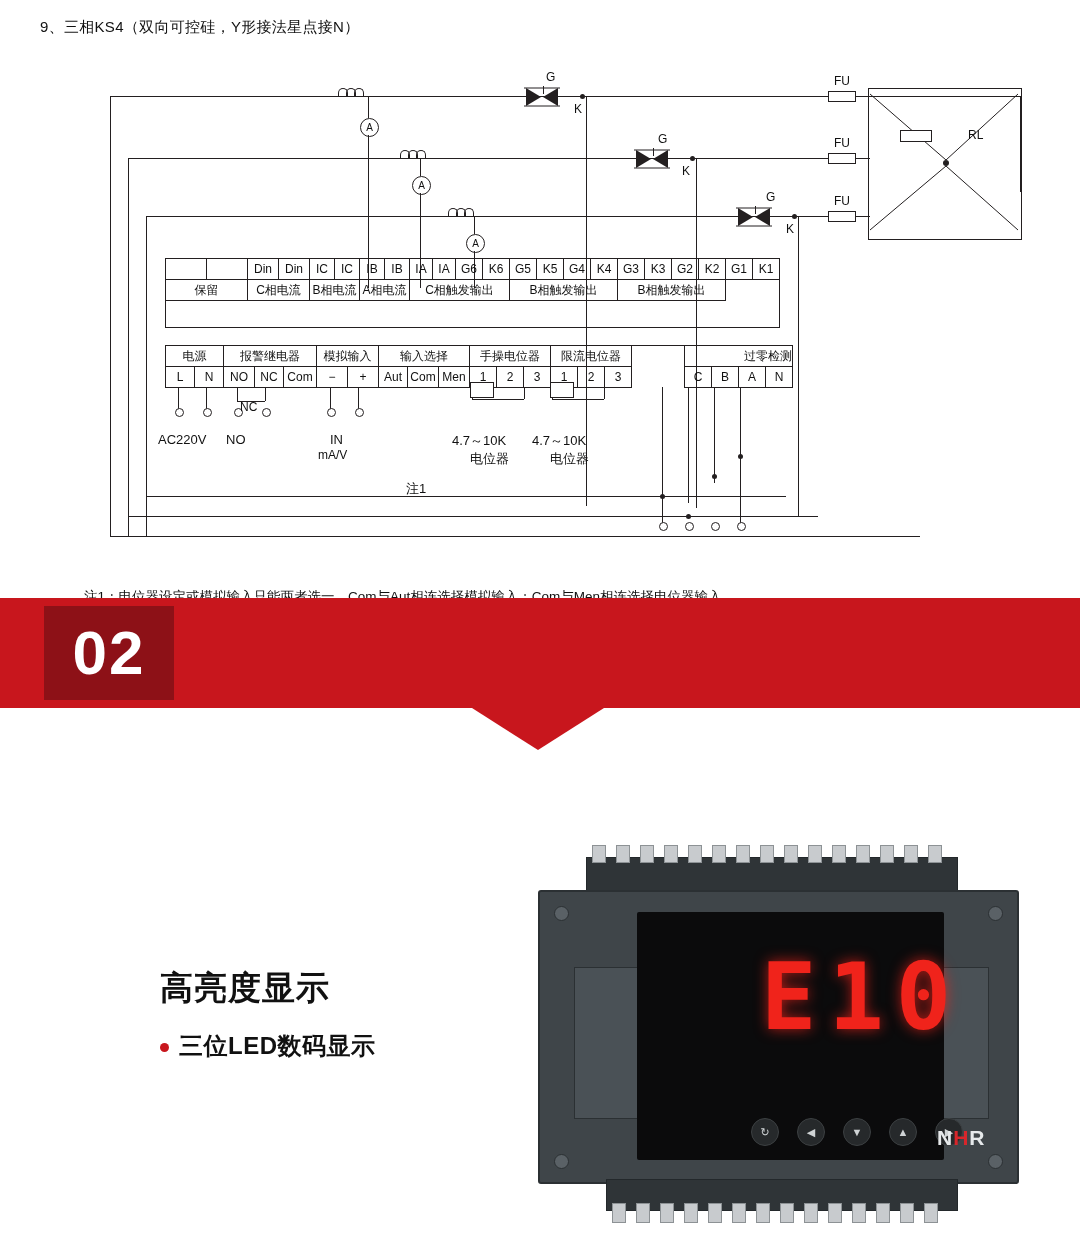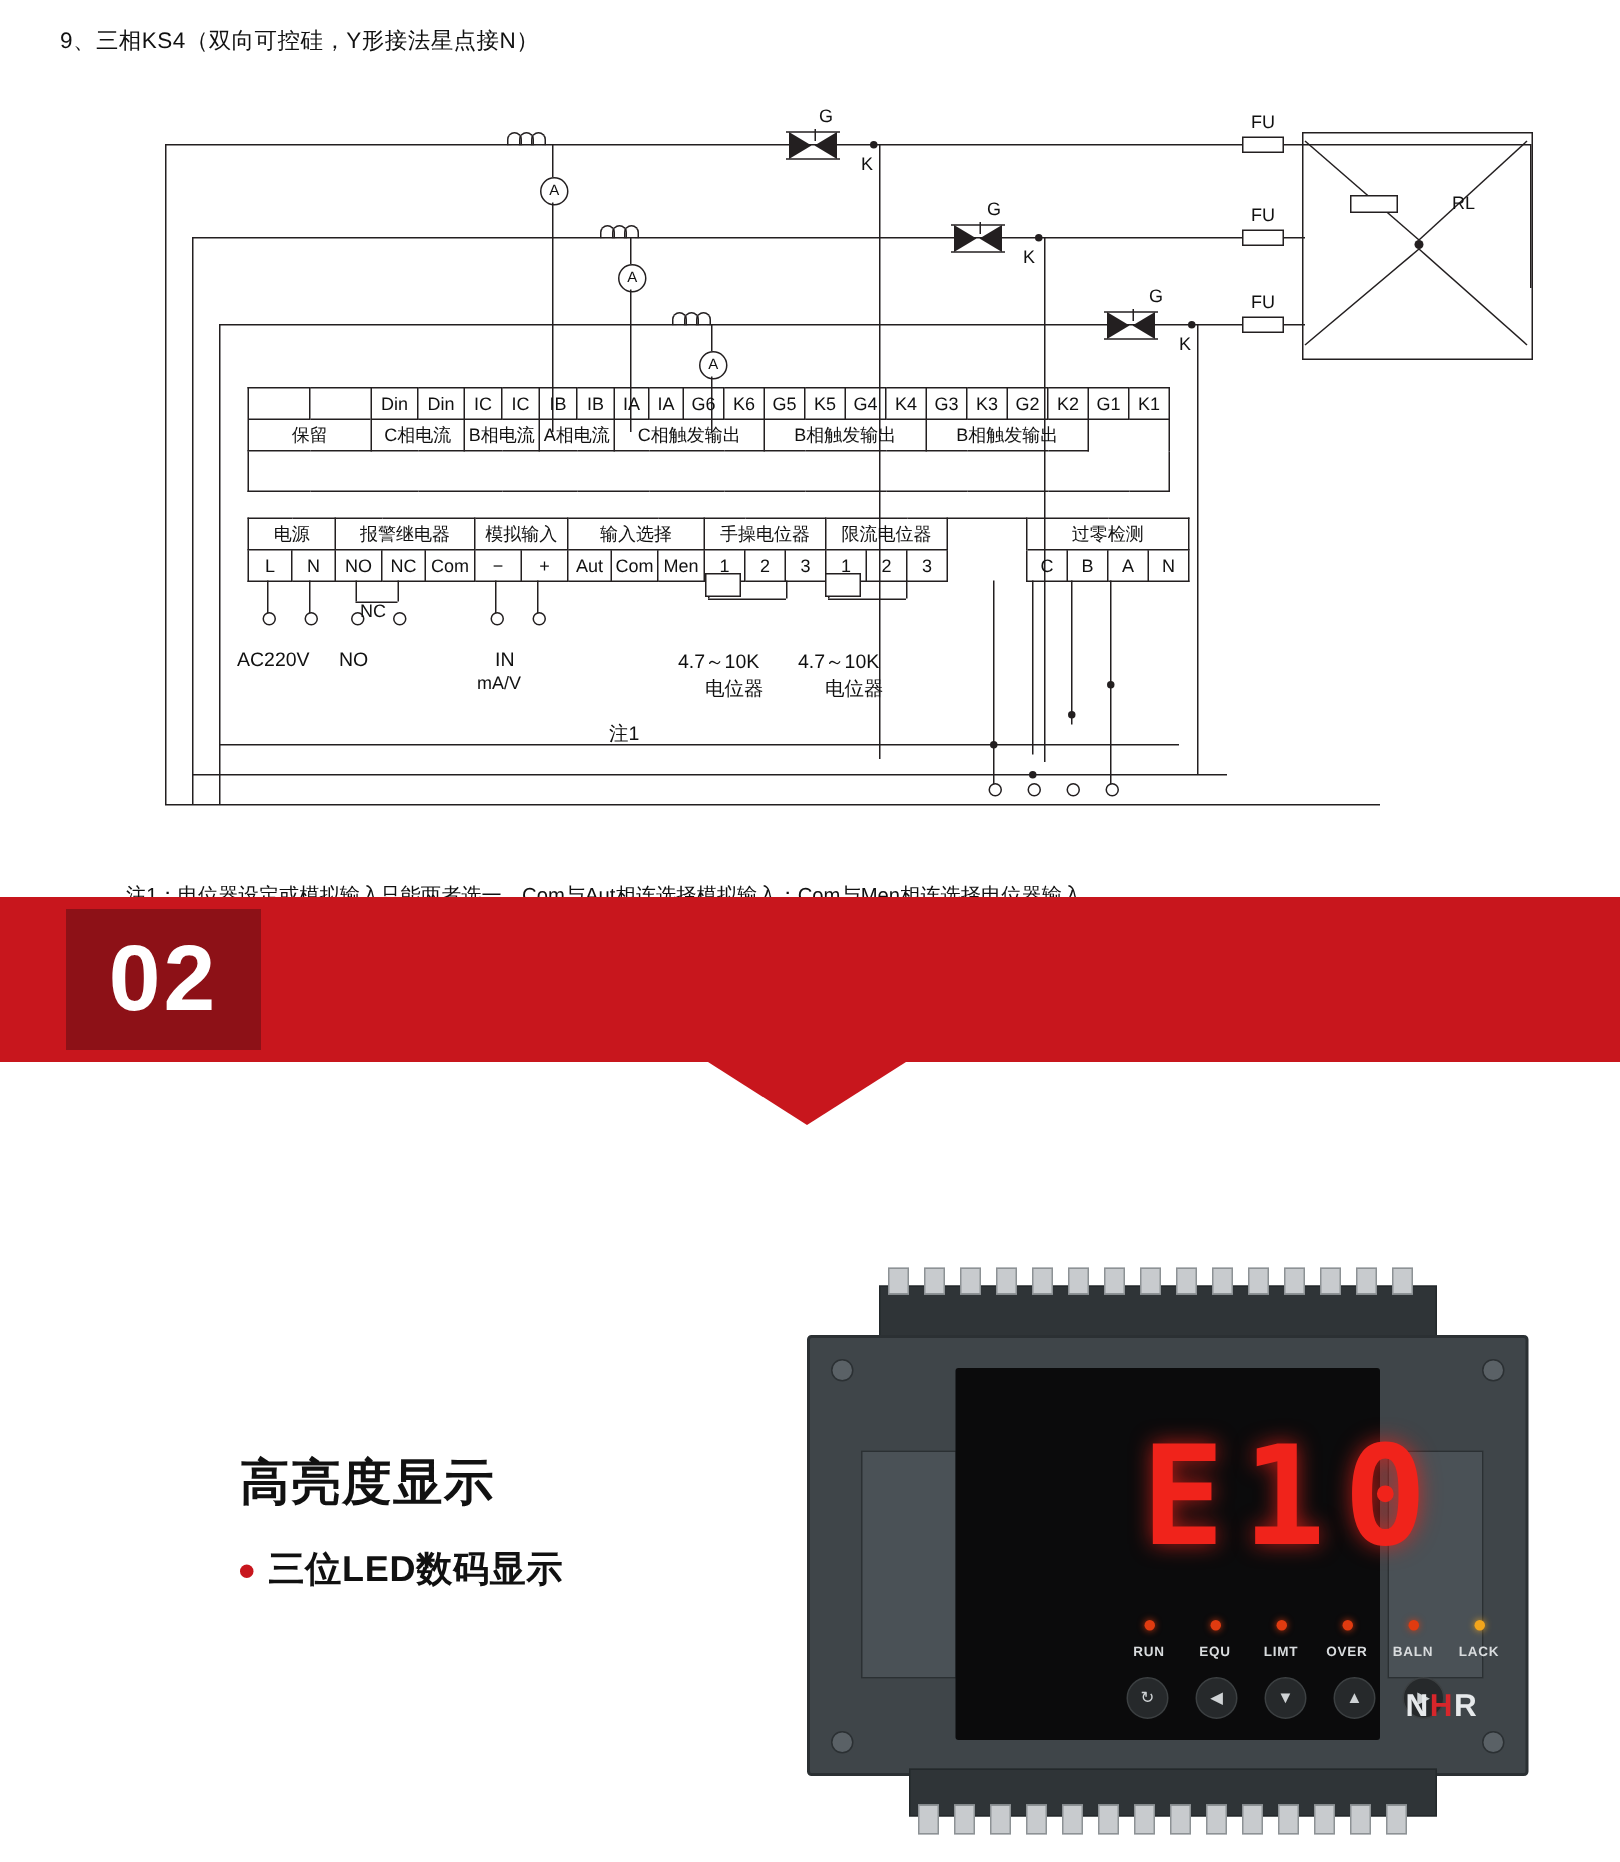--- a/index.html
+++ b/index.html
@@ -48,21 +48,21 @@
   .banner .btxt{position:absolute;left:215px;top:14px;font-size:46px;font-weight:bold;color:#fff;letter-spacing:6px;line-height:82px;}
   .notch{position:absolute;left:472px;top:708px;width:0;height:0;border-left:66px solid transparent;border-right:66px solid transparent;border-top:42px solid #c8161d;}
 
   
   .feature-title{position:absolute;left:160px;top:966px;font-size:33px;font-weight:bold;color:#111;letter-spacing:1px;}
   .feature-bullet{position:absolute;left:160px;top:1030px;font-size:24px;font-weight:bold;color:#111;letter-spacing:.5px;}
   .feature-bullet .dot{display:inline-block;width:9px;height:9px;background:#c8161d;border-radius:50%;margin-right:10px;vertical-align:middle;}
 
   .device{position:absolute;left:508px;top:845px;width:545px;height:380px;}
   .devbody{position:absolute;left:30px;top:45px;width:477px;height:290px;background:#3f4549;border:2px solid #2b3033;border-radius:3px;}
-  .devface{position:absolute;left:97px;top:20px;width:283px;height:248px;background:#0b0b0c;border-radius:2px;}
+  .devface{position:absolute;left:97px;top:20px;width:283px;height:248px;background:#0b0b0c;border-radius:2px;padding-left:24px;}
   .screwhole{position:absolute;width:13px;height:13px;background:#5a6166;border-radius:50%;border:1px solid #2b3033;}
   .sidebarL{position:absolute;left:34px;top:75px;width:62px;height:150px;background:#4a5156;border:1px solid #2b3033;}
   .sidebarR{position:absolute;left:385px;top:75px;width:62px;height:150px;background:#4a5156;border:1px solid #2b3033;}
 
   .termstrip{position:absolute;background:#2f3437;border:1px solid #23282b;}
   .pin{position:absolute;width:12px;background:#c8cbce;border:1px solid #8d9295;}
 
   .led-digits{position:absolute;left:124px;top:40px;width:230px;height:92px;color:#f0231b;
               font-family:"DejaVu Sans Mono","Liberation Mono",monospace;font-size:92px;font-weight:bold;
               letter-spacing:12px;line-height:92px;text-shadow:0 0 14px rgba(240,35,27,.75);}
@@ -229,21 +229,21 @@
     <table class="ttab" style="left:165px;top:285px;">
       <tbody>
           <tr>
         <td colspan="2" style="width:56px;">电源</td>
         <td colspan="3" style="width:90px;">报警继电器</td>
         <td colspan="2" style="width:60px;">模拟输入</td>
         <td colspan="3" style="width:84px;">输入选择</td>
         <td colspan="3" style="width:78px;">手操电位器</td>
         <td colspan="3" style="width:78px;">限流电位器</td>
         <td colspan="2" class="nb" style="width:52px;border-right:1px solid #231f20;border-top:1px solid #231f20;"></td>
-        <td colspan="4" style="width:104px;">过零检测</td>
+        <td colspan="4" style="width:104px;text-align:right;">过零检测</td>
       </tr>
       <tr>
         <td style="width:28px;">L</td>
         <td style="width:28px;">N</td>
         <td style="width:30px;">NO</td>
         <td style="width:28px;">NC</td>
         <td style="width:32px;">Com</td>
         <td style="width:30px;">−</td>
         <td style="width:30px;">+</td>
         <td style="width:28px;">Aut</td>
@@ -351,28 +351,20 @@
       <div class="screwhole" style="left:14px;top:14px;"></div>
       <div class="screwhole" style="left:448px;top:14px;"></div>
       <div class="screwhole" style="left:14px;top:262px;"></div>
       <div class="screwhole" style="left:448px;top:262px;"></div>
       <div class="sidebarL"></div>
       <div class="sidebarR"></div>
 
       <div class="devface">
         <div class="led-digits">E10</div>
 
-        <div class="indicators">
-          <div class="ind" style="left:0px;"><i></i><b>RUN</b></div>
-          <div class="ind" style="left:44px;"><i></i><b>EQU</b></div>
-          <div class="ind" style="left:88px;"><i></i><b>LIMT</b></div>
-          <div class="ind" style="left:132px;"><i></i><b>OVER</b></div>
-          <div class="ind" style="left:176px;"><i></i><b>BALN</b></div>
-          <div class="ind" style="left:220px;"><i style="background:#f2a51c;box-shadow:0 0 5px rgba(242,165,28,.9);"></i><b>LACK</b></div>
-        </div>
 
         <div class="keys">
           <div class="key" style="left:6px;">↻</div>
           <div class="key" style="left:52px;">◀</div>
           <div class="key" style="left:98px;">▼</div>
           <div class="key" style="left:144px;">▲</div>
           <div class="key" style="left:190px;">▶</div>
         </div>
 
         <div class="brand"><span>N</span><em>H</em><span>R</span></div>

